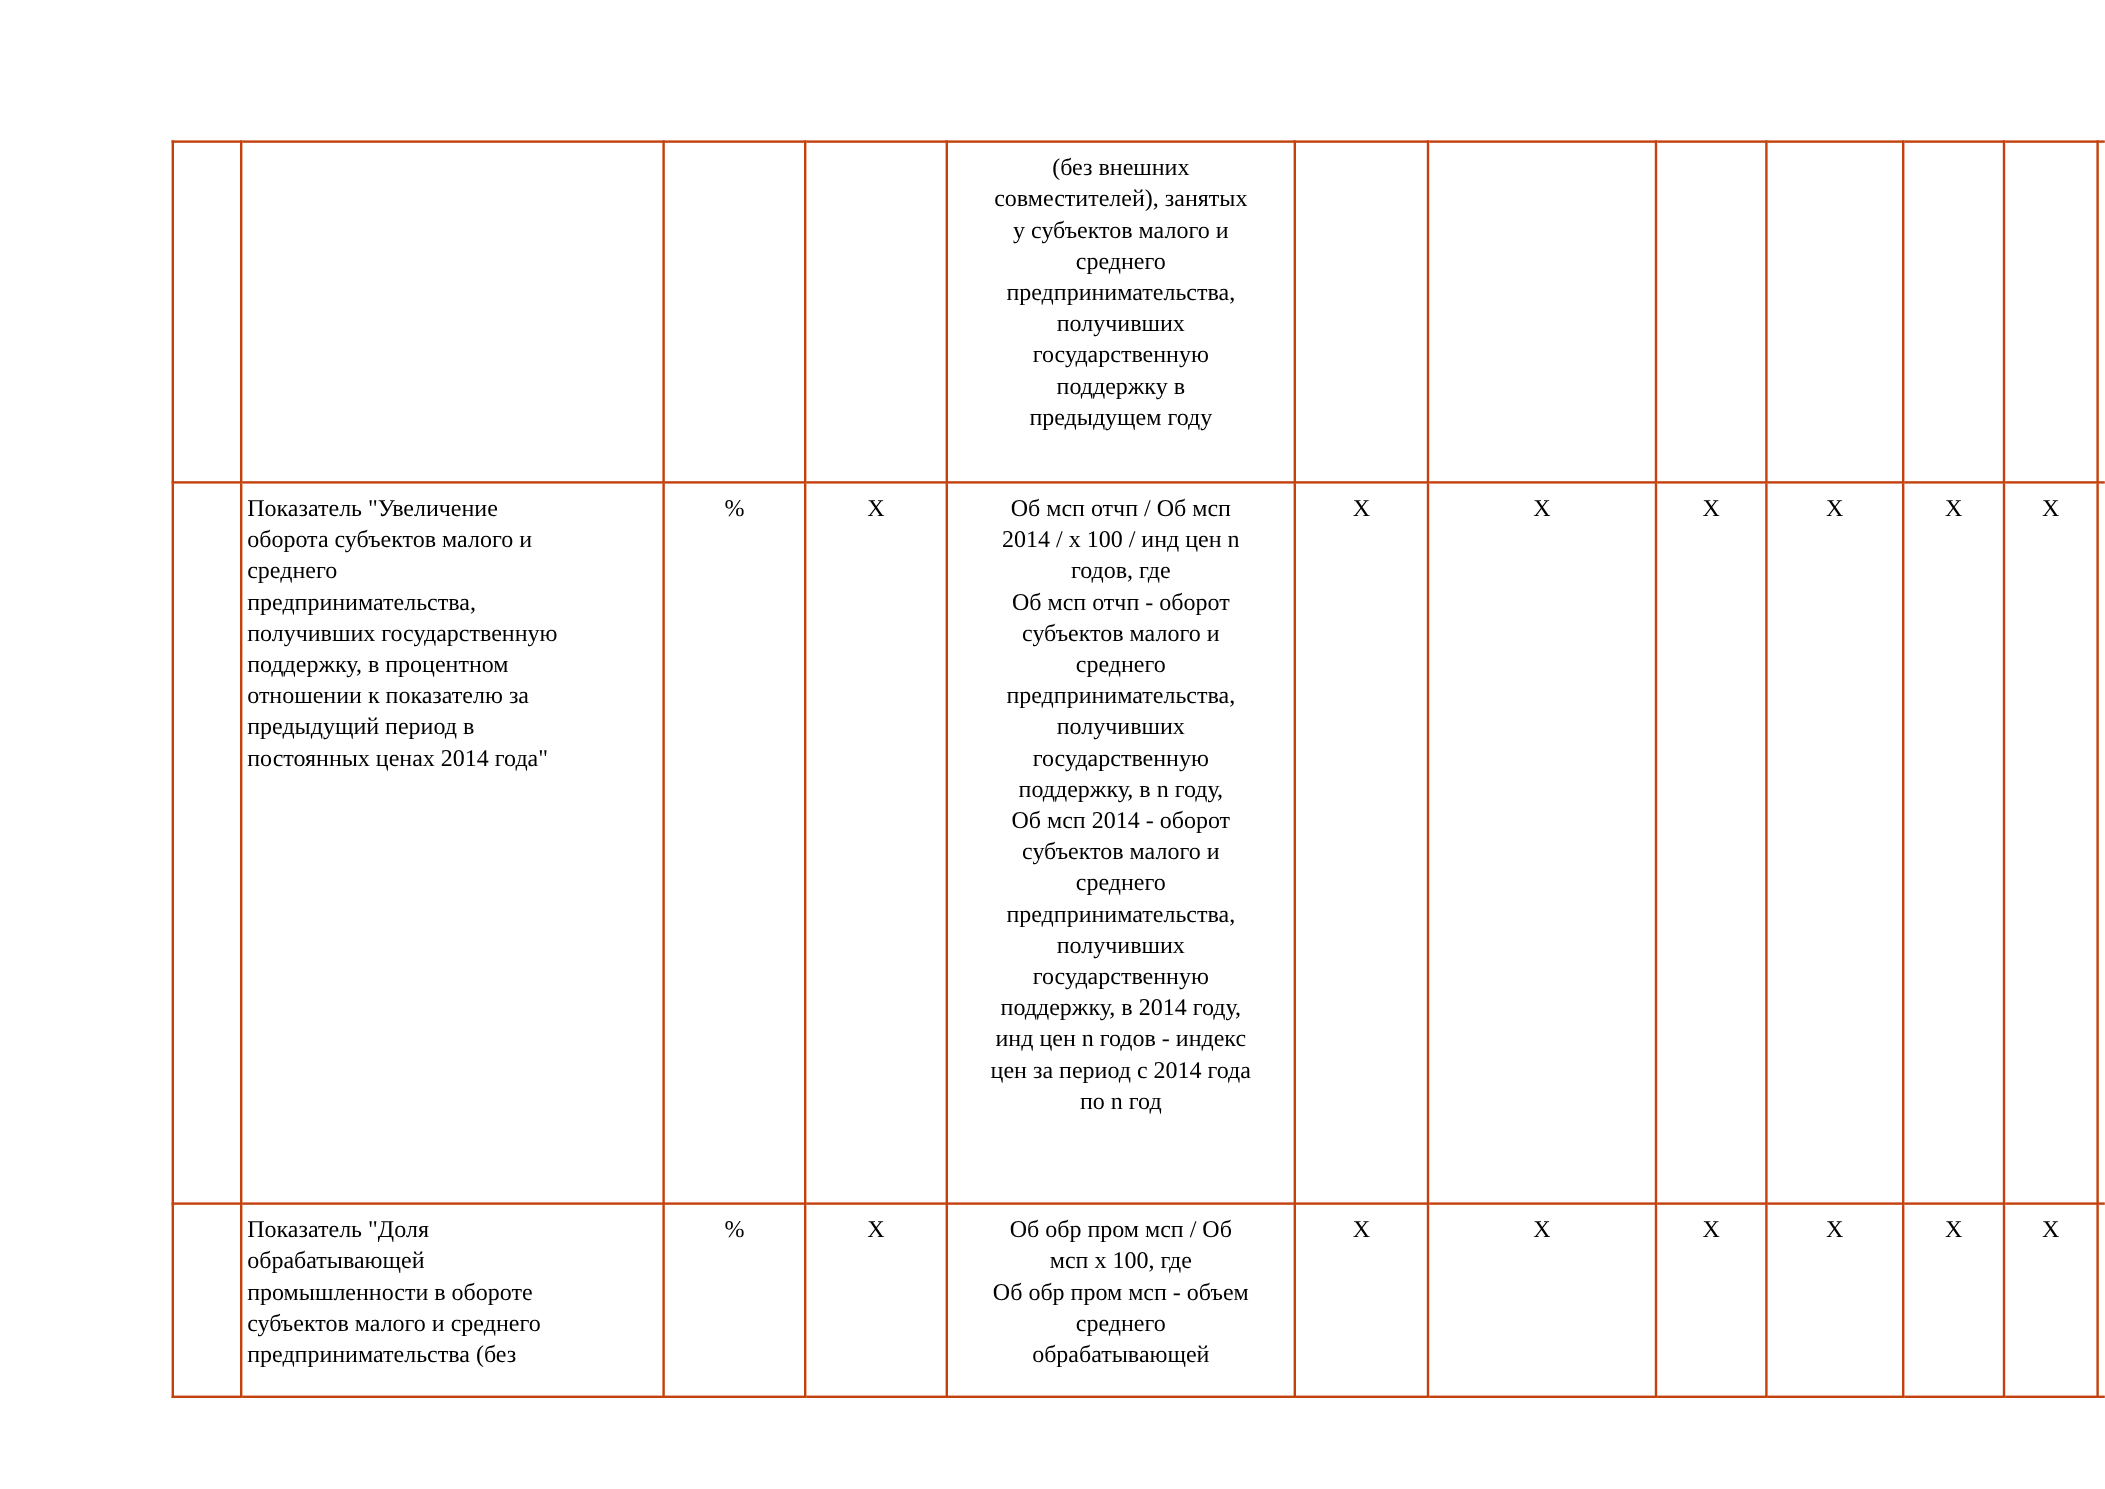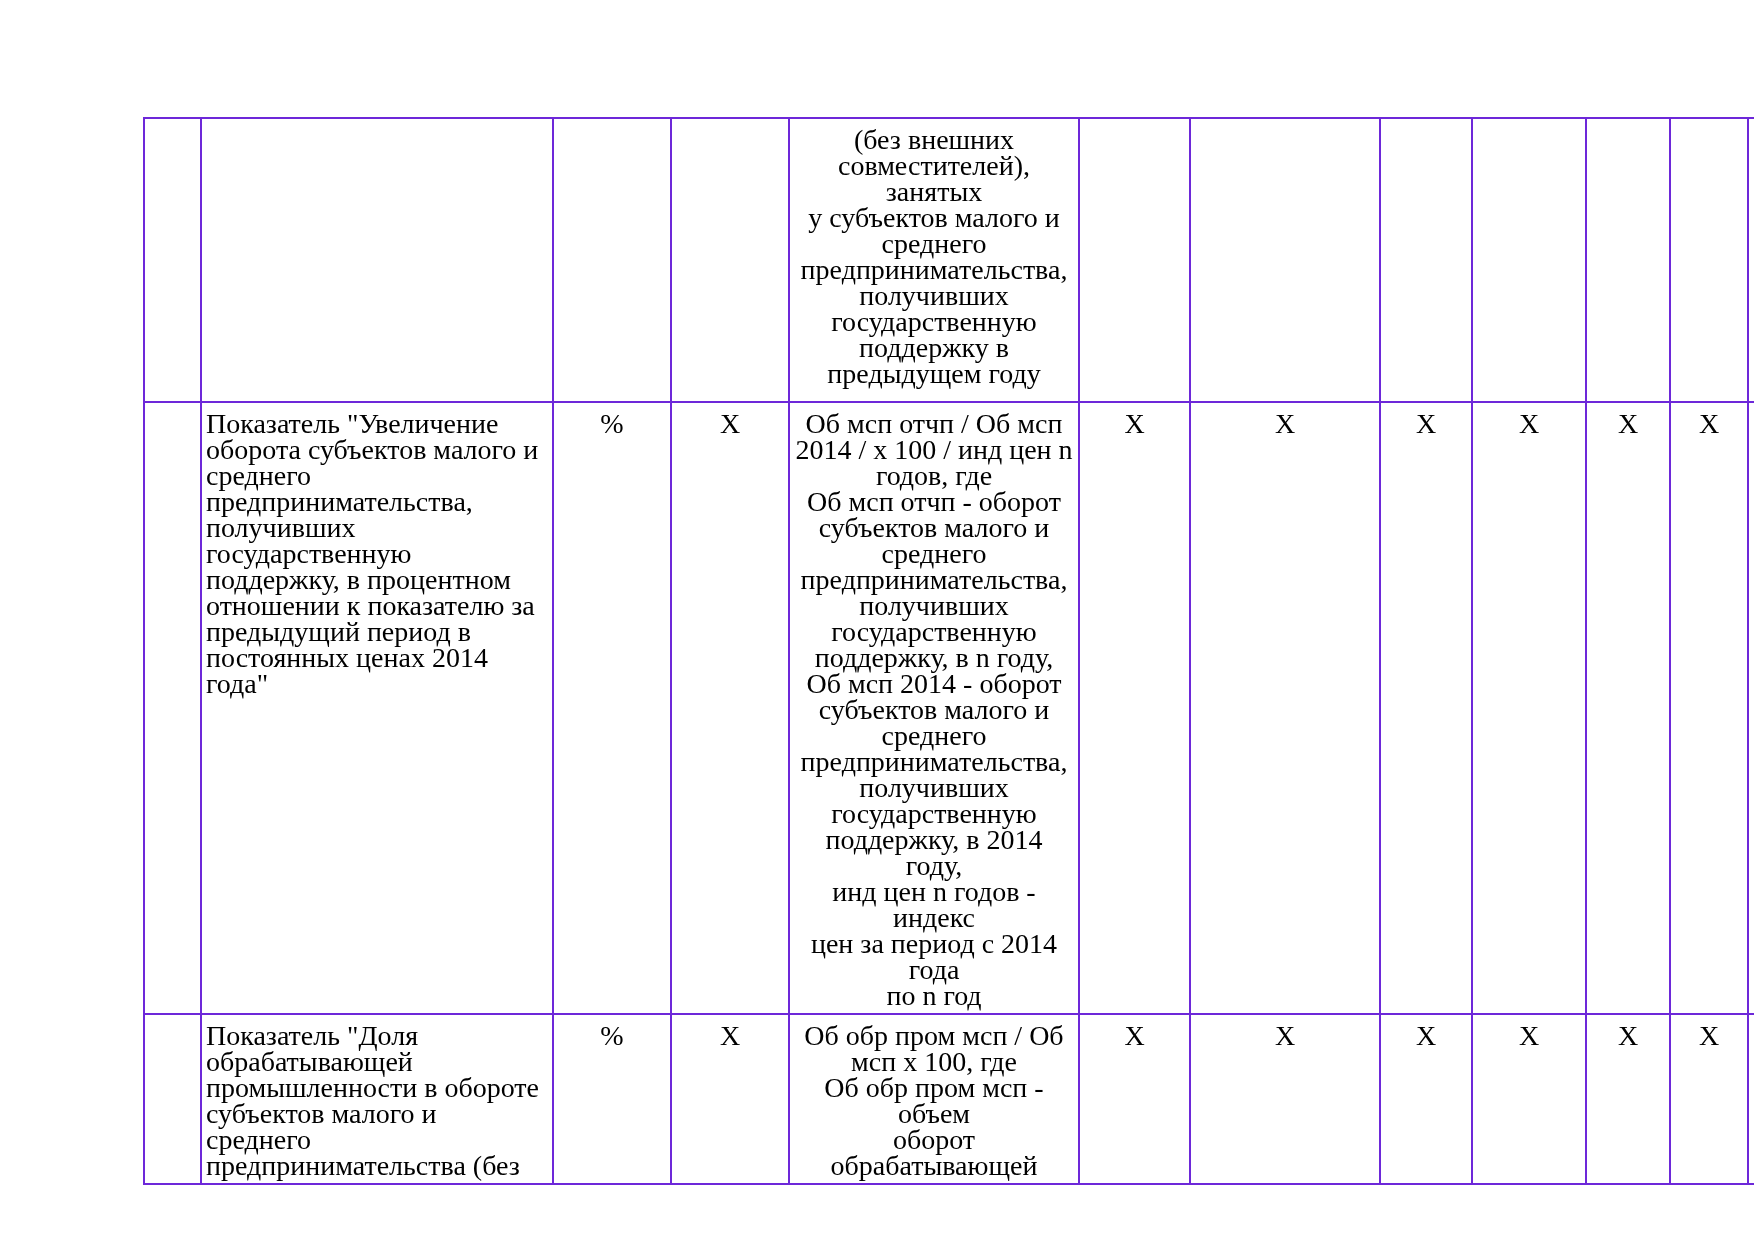--- a/index.html
+++ b/index.html
@@ -17,23 +17,23 @@
     overflow: hidden;
   }
   table.doc-table {
     position: absolute;
     left: 143px; top: 117px;
     width: 1649px;
     border-collapse: collapse;
     table-layout: fixed;
   }
   table.doc-table td {
-    border: 2px solid #6d28d9;
+    border: 2px solid #c2410c;
     vertical-align: top;
-    font-size: 28px;
+    font-size: 20px;
     line-height: 26px;
     padding: 8px 4px 4px 4px;
     overflow: hidden;
   }
   td.c-indicator {
     text-align: left;
     padding: 8px 6px 4px 8px;
     white-space: pre-line;
   }
   td.c-formula {
@@ -136,21 +136,21 @@
       <td class="c-indicator">Показатель "Доля
 обрабатывающей
 промышленности в обороте
 субъектов малого и среднего
 предпринимательства (без</td>
       <td class="c-center">%</td>
       <td class="c-center">X</td>
       <td class="c-formula">Об обр пром мсп / Об
 мсп х 100, где
 Об обр пром мсп - объем
-оборот
+среднего
 обрабатывающей</td>
       <td class="c-center">X</td>
       <td class="c-center">X</td>
       <td class="c-center">X</td>
       <td class="c-center">X</td>
       <td class="c-center">X</td>
       <td class="c-center">X</td>
       <td class="c-center"></td>
     </tr>
   </tbody>

